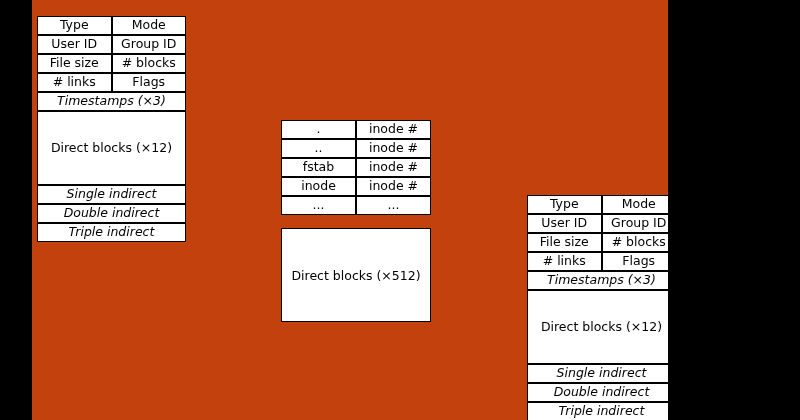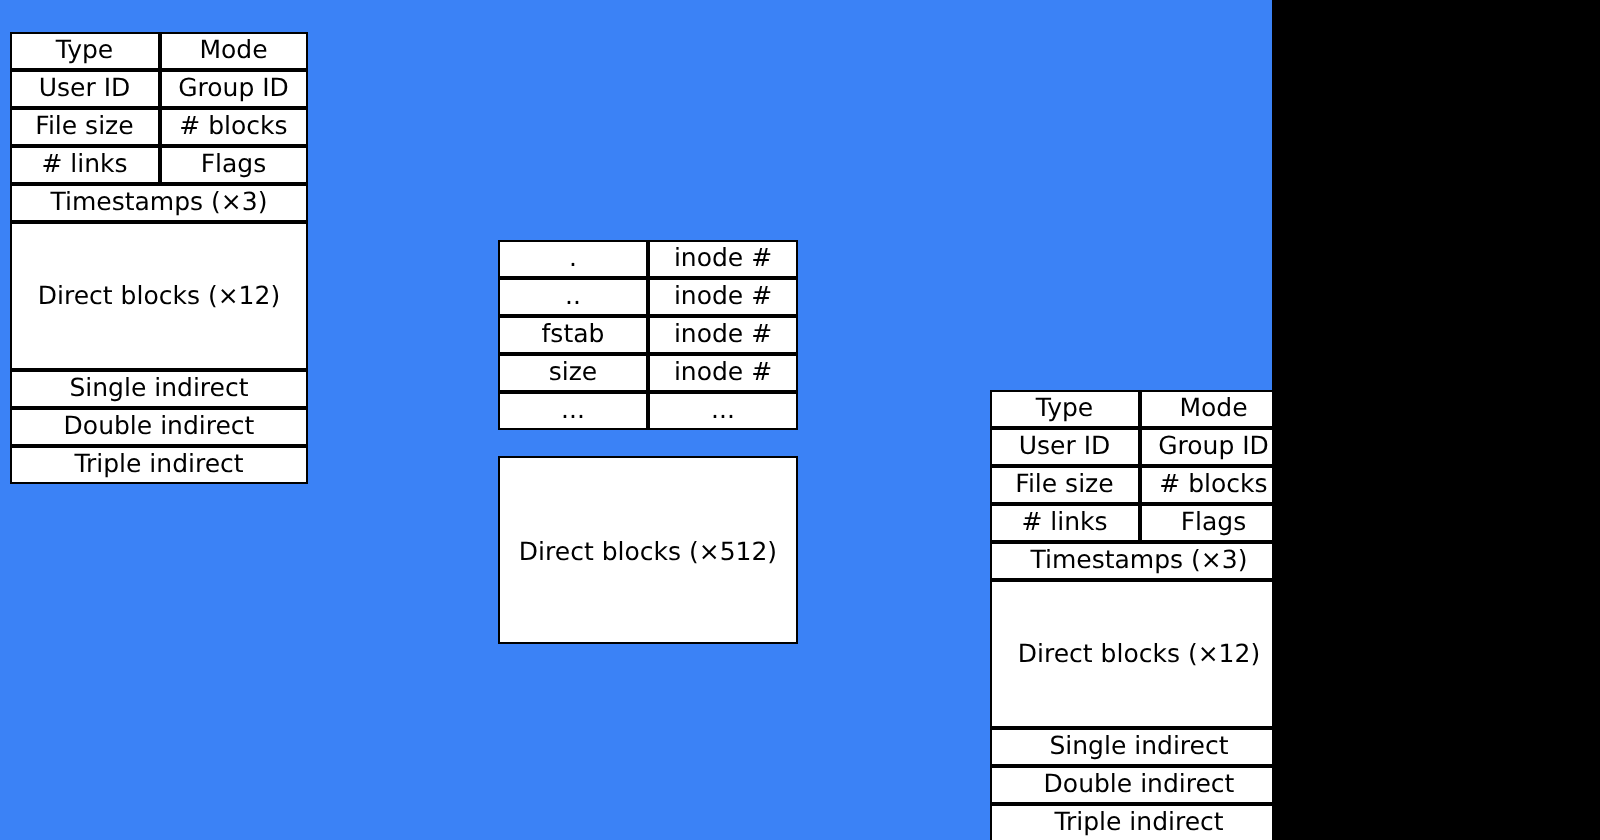--- a/index.html
+++ b/index.html
@@ -4,23 +4,24 @@
 <style>
   html, body {
     margin: 0;
     padding: 0;
     background: #000000;
   }
   #canvas {
     position: relative;
     width: 636px;
     height: 420px;
-    background: #3b82f6;
+    background: #c2410c;
     font-family: "DejaVu Sans", sans-serif;
     overflow: hidden;
+    margin-left: 32px;
   }
   
   .tbl {
     position: absolute;
     box-sizing: border-box;
   }
   .row {
     display: flex;
     width: 100%;
     box-sizing: border-box;
@@ -32,21 +33,21 @@
     display: flex;
     align-items: center;
     justify-content: center;
     color: #000000;
     font-size: 12.5px;
     line-height: 1;
     text-align: center;
     white-space: nowrap;
   }
   .cell.half { width: 50%; }
-  .cell.full { width: 100%; }
+  .cell.full { width: 100%; font-style: italic; }
   .cell.tall-direct {
     height: 74px;
     width: 100%;
   }
   .cell.r19 { height: 19px; }
   .cell.dir-row { height: 19px; }
   .cell.italic {
   }
   .plainbox {
     position: absolute;
@@ -113,21 +114,21 @@
     </div>
     <div class="row">
       <div class="cell half dir-row">..</div>
       <div class="cell half dir-row italic">inode #</div>
     </div>
     <div class="row">
       <div class="cell half dir-row">fstab</div>
       <div class="cell half dir-row italic">inode #</div>
     </div>
     <div class="row">
-      <div class="cell half dir-row">size</div>
+      <div class="cell half dir-row">inode</div>
       <div class="cell half dir-row italic">inode #</div>
     </div>
     <div class="row">
       <div class="cell half dir-row">...</div>
       <div class="cell half dir-row">...</div>
     </div>
   </div>
 
   <div class="plainbox" id="blocks-512">Direct blocks (×512)</div>
 

